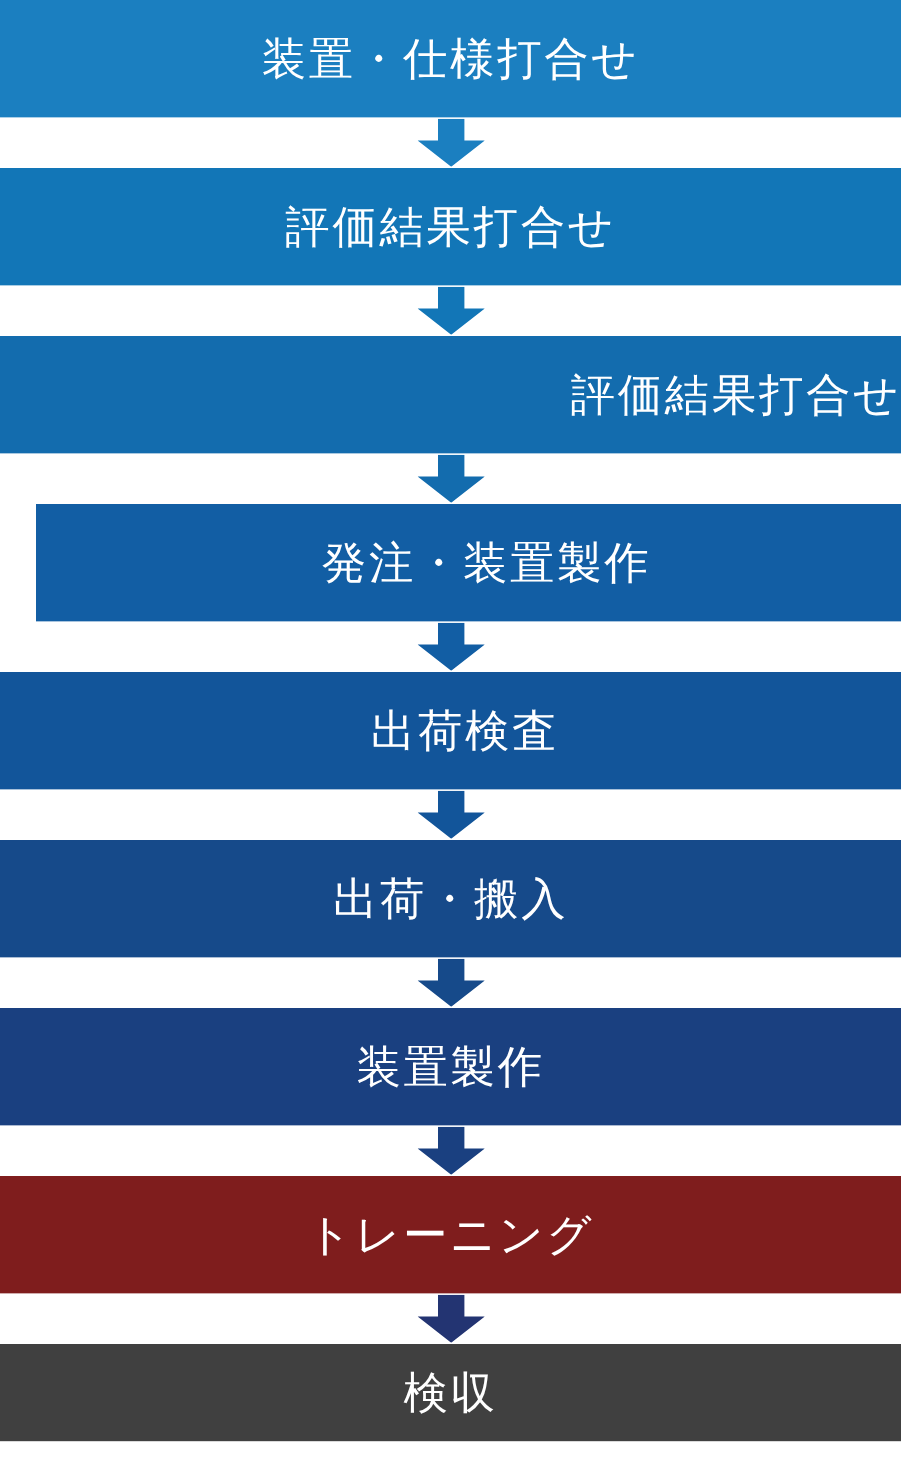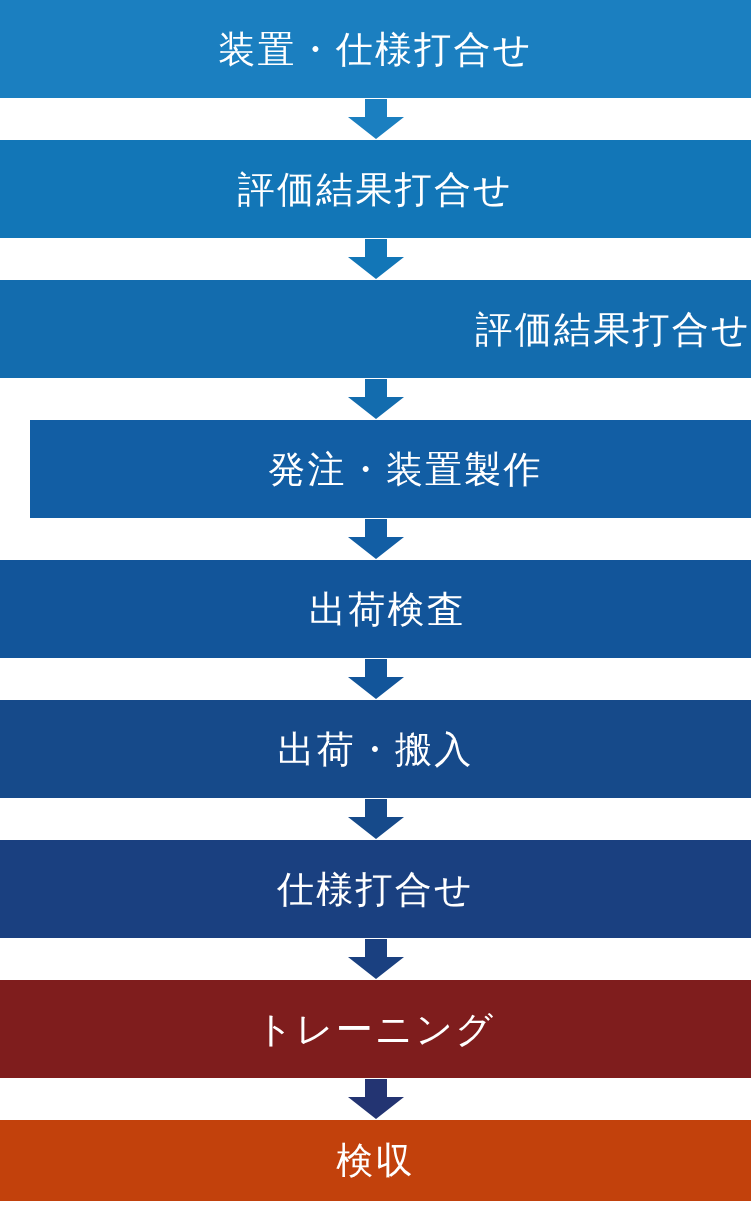--- a/index.html
+++ b/index.html
@@ -101,31 +101,31 @@
     </div>
     <div class="step-row" style="background: rgb(22, 74, 138);">
       <div class="step-label">出荷・搬入</div>
     </div>
     <div class="connector">
       <svg class="arrow-svg" width="56" height="40" viewBox="0 0 56 40">
         <path d="M17,0 L39,0 L39,18 L56,18 L28,40 L0,18 L17,18 Z" fill="#164a8a"></path>
       </svg>
     </div>
     <div class="step-row" style="background: rgb(26, 64, 128);">
-      <div class="step-label">仕様打合せ</div>
+      <div class="step-label">装置製作</div>
     </div>
     <div class="connector">
       <svg class="arrow-svg" width="56" height="40" viewBox="0 0 56 40">
         <path d="M17,0 L39,0 L39,18 L56,18 L28,40 L0,18 L17,18 Z" fill="#1a4080"></path>
       </svg>
     </div>
     <div class="step-row" style="background: #7f1d1d;">
       <div class="step-label">トレーニング</div>
     </div>
     <div class="connector">
       <svg class="arrow-svg" width="56" height="40" viewBox="0 0 56 40">
         <path d="M17,0 L39,0 L39,18 L56,18 L28,40 L0,18 L17,18 Z" fill="#233472"></path>
       </svg>
     </div>
-    <div class="step-row last" style="background: #c2410c;">
+    <div class="step-row last" style="background: #404040;">
       <div class="step-label">検収</div>
     </div>
   </div>
 
 </body></html>

